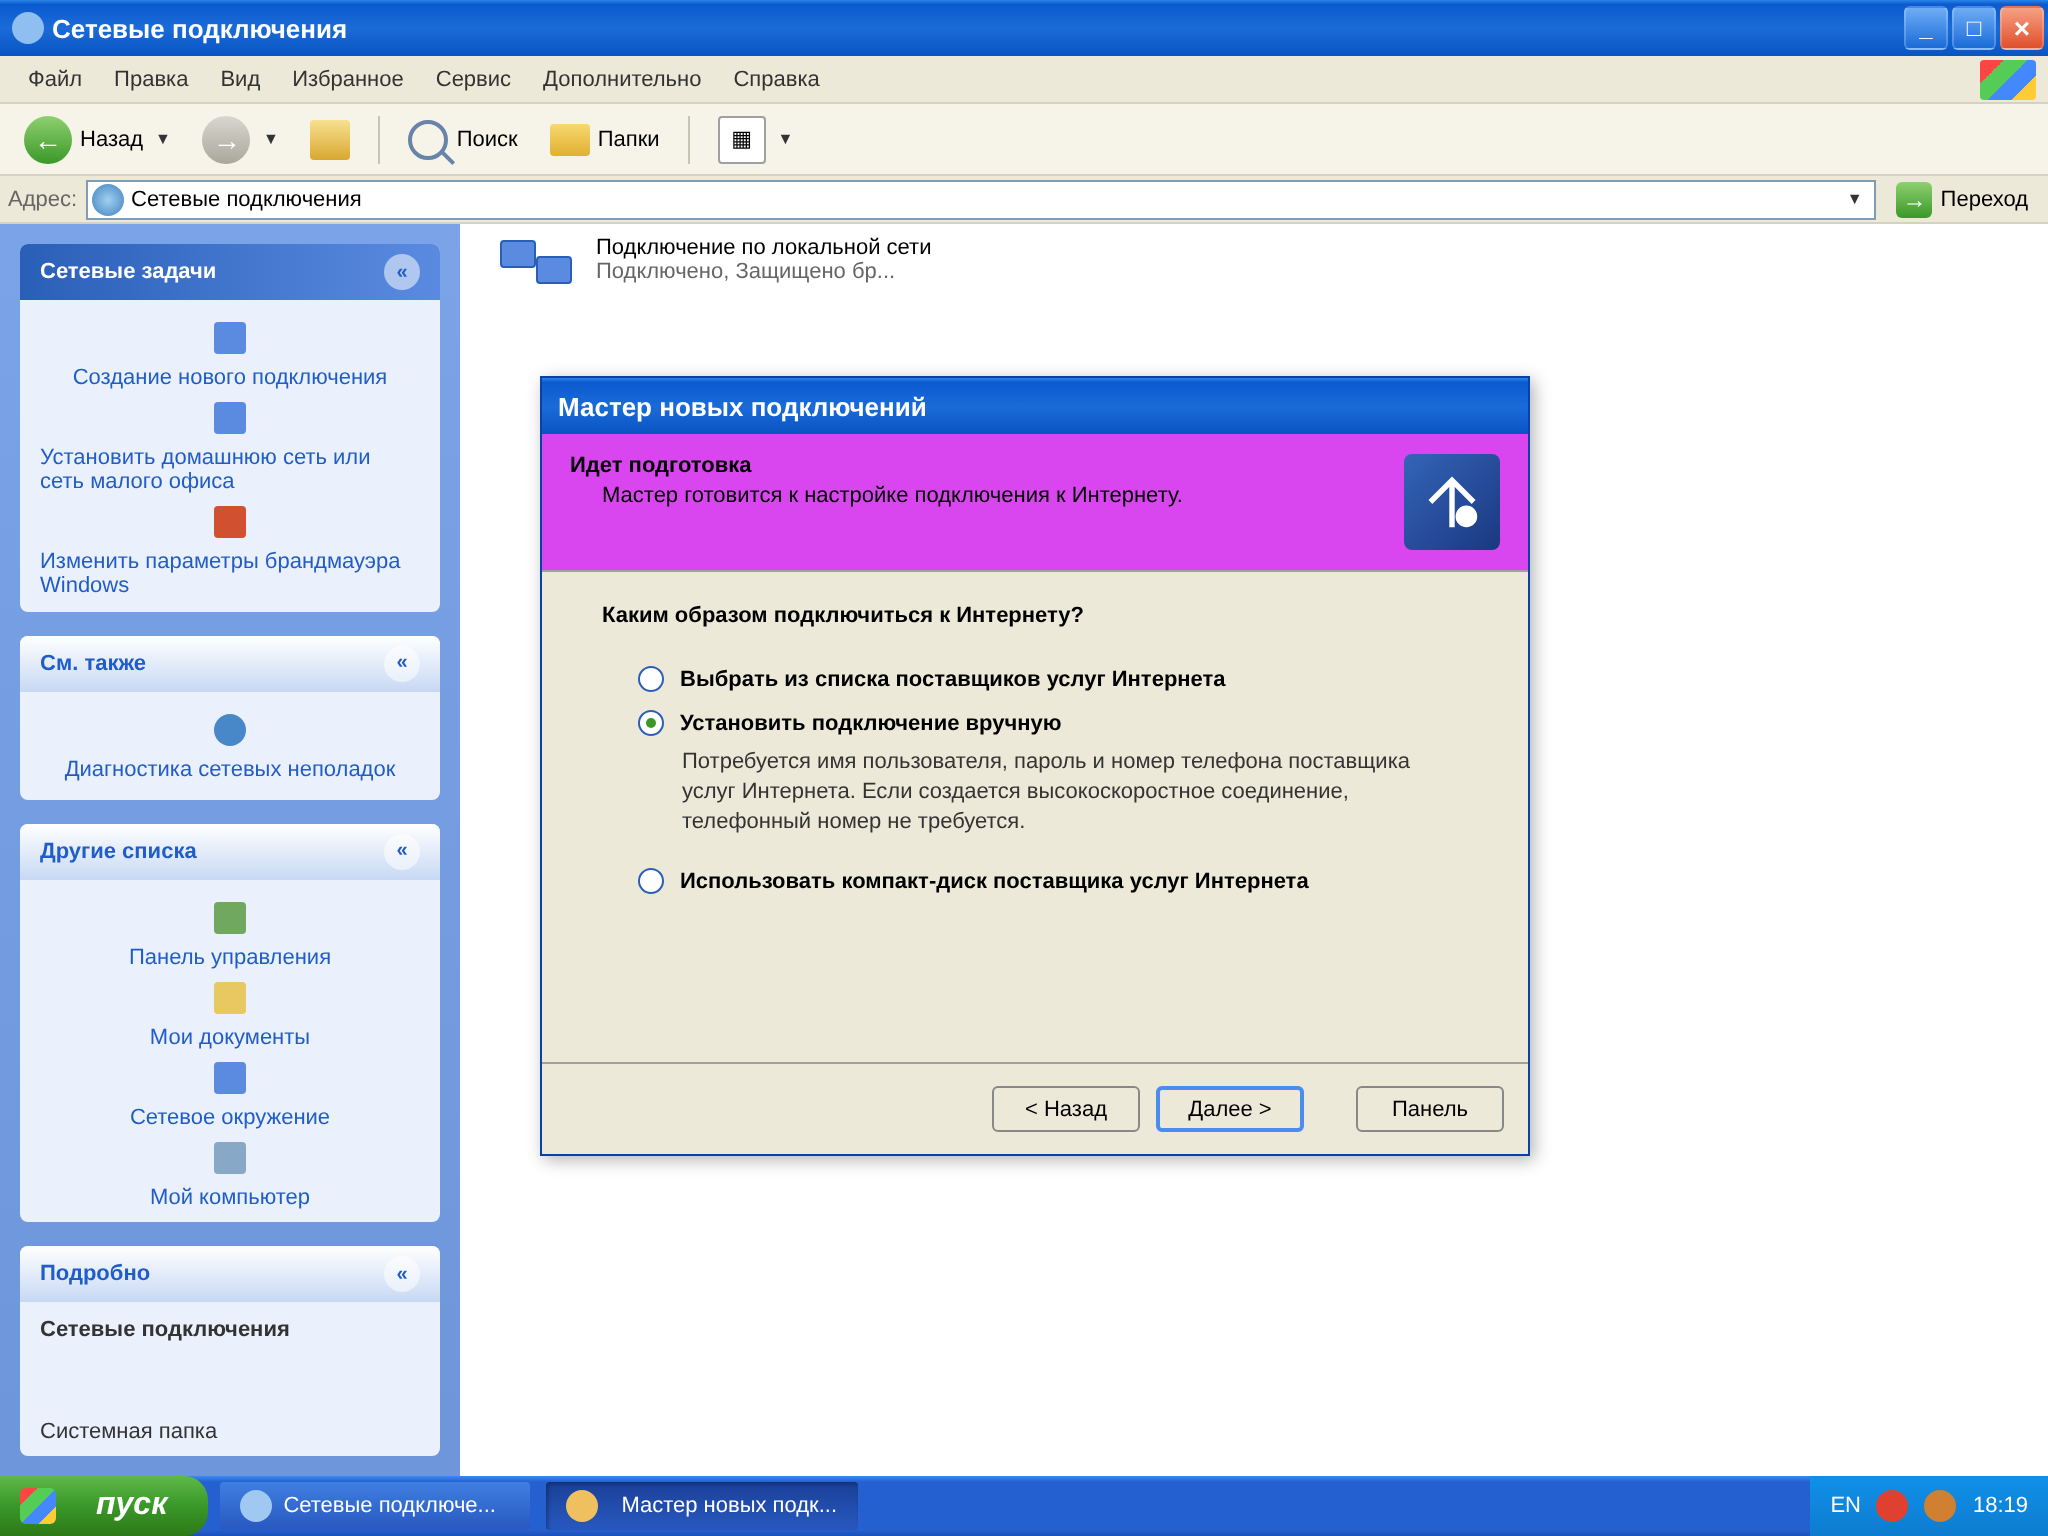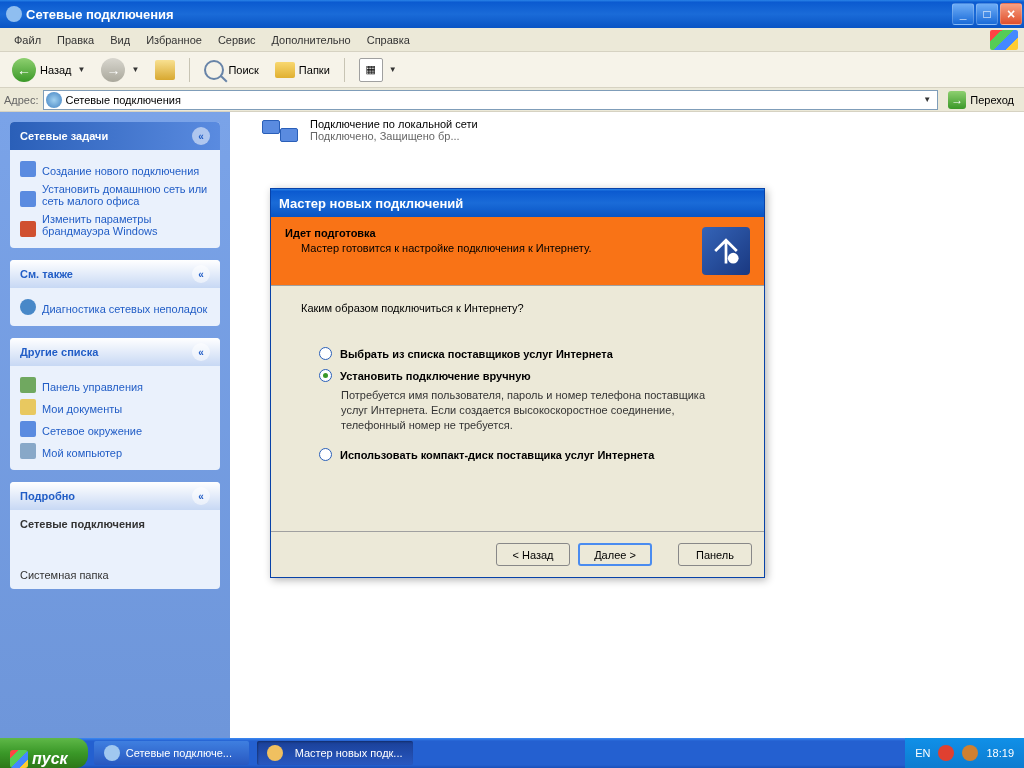--- a/index.html
+++ b/index.html
@@ -45,59 +45,59 @@
 
 .main { display: flex; height: calc(768px - 28px - 24px - 36px - 24px - 30px); }
 
 
 .sidebar { width: 230px; background: linear-gradient(to bottom, #7aa3e8 0%, #6e96da 100%); padding: 10px; display: flex; flex-direction: column; gap: 12px; }
 .panel { background: #eaf1fc; border-radius: 4px; overflow: hidden; }
 .panel-hd { background: linear-gradient(to bottom, #fff, #c7d8f4); padding: 5px 10px; font-size: 11px; font-weight: bold; color: #215dc6; display: flex; justify-content: space-between; align-items: center; }
 .panel-hd.primary { background: linear-gradient(to right, #2a5fb8, #5a8be0); color: #fff; }
 .panel-toggle { width: 18px; height: 18px; background: #fff8; border-radius: 50%; display: flex; align-items: center; justify-content: center; font-size: 10px; color: #215dc6; }
 .panel-body { padding: 8px 10px; font-size: 11px; }
-.panel-item { display: flex; align-items: flex-end; gap: 6px; padding: 3px 0; color: #215dc6; cursor: pointer; }
+.panel-item { display: flex; align-items: center; gap: 6px; padding: 3px 0; color: #215dc6; cursor: pointer; flex-direction: column; }
 .pi-icon { width: 16px; height: 16px; flex-shrink: 0; border-radius: 2px; }
 .info-title { font-weight: bold; font-size: 11px; color: #333; }
 .info-sub { font-size: 11px; color: #333; margin-top: 39px; }
 
 
 .content { flex: 1; background: #fff; position: relative; }
 .cat-title { font-size: 11px; font-weight: bold; padding: 4px 8px; }
-.conn-item { display: flex; gap: 8px; padding: 6px 32px; font-size: 11px; }
+.conn-item { display: flex; gap: 8px; padding: 6px 20px; font-size: 11px; }
 .conn-icon { width: 40px; height: 36px; position: relative; }
 .conn-mon { width: 18px; height: 14px; background: #5a8be0; border: 1px solid #2a5fb8; border-radius: 2px; position: absolute; }
 .conn-mon.m1 { top: 2px; left: 0; }
 .conn-mon.m2 { top: 10px; left: 18px; }
 .conn-text div:first-child { color: #000; }
 .conn-text div:last-child { color: #666; white-space: nowrap; overflow: hidden; text-overflow: ellipsis; max-width: 180px; }
 
 
 .wizard { position: absolute; left: 270px; top: 188px; width: 495px; height: 390px; background: #ece9d8; border: 1px solid #0842a8; box-shadow: 2px 2px 8px rgba(0,0,0,0.3); display: flex; flex-direction: column; }
 .wiz-title { height: 28px; background: linear-gradient(to bottom, #2a84e8 0%, #0b5ad0 8%, #1a6bd8 50%, #0954c4 100%); color: #fff; font-size: 13px; font-weight: bold; display: flex; align-items: center; padding: 0 8px; }
-.wiz-hdr { background: #f97316; padding: 10px 14px; border-bottom: 1px solid #a0a0a0; display: flex; }
+.wiz-hdr { background: #d946ef; padding: 10px 14px; border-bottom: 1px solid #a0a0a0; display: flex; }
 .wiz-hdr-text { flex: 1; font-size: 11px; }
 .wiz-hdr-text .t1 { font-weight: bold; margin-bottom: 3px; }
 .wiz-hdr-text .t2 { padding-left: 16px; }
 .wiz-hdr-ico { width: 48px; height: 48px; background: linear-gradient(135deg, #3464b8, #1a3880); border-radius: 4px; display: flex; align-items: center; justify-content: center; }
 .wiz-hdr-ico svg { width: 36px; height: 36px; }
 .wiz-body { flex: 1; padding: 16px 30px; font-size: 11px; }
-.wiz-q { margin-bottom: 28px; }
+.wiz-q { margin-bottom: 14px; font-weight: bold; }
 .radio-row { display: flex; align-items: flex-end; gap: 8px; padding: 4px 0 4px 18px; }
 .radio { width: 13px; height: 13px; border: 1px solid #2a5fb8; border-radius: 50%; background: #fff; flex-shrink: 0; display: flex; align-items: center; justify-content: center; margin-top: 1px; }
 .radio.sel::after { content: ''; width: 5px; height: 5px; background: #3a9828; border-radius: 50%; }
 .radio-lbl { font-weight: bold; }
 .radio-desc { font-size: 11px; color: #333; padding: 2px 0 10px 40px; line-height: 1.35; }
 .wiz-ftr { height: 46px; border-top: 1px solid #a0a0a0; display: flex; justify-content: flex-end; align-items: center; padding: 0 12px; gap: 8px; }
 .wiz-btn { min-width: 74px; height: 23px; background: #ece9d8; border: 1px solid #888; border-radius: 3px; font-size: 11px; cursor: default; display: inline-flex; align-items: center; justify-content: center; }
 .wiz-btn.default { border: 2px solid #4a8cf0; }
 
 
 .taskbar { position: absolute; bottom: 0; left: 0; right: 0; height: 30px; background: linear-gradient(to bottom, #3b8af4 0%, #2460d0 10%, #2460d0 90%, #1a4fb8 100%); display: flex; align-items: center; }
-.start { height: 30px; padding: 0 20px 0 10px; background: linear-gradient(to bottom, #5fb848 0%, #3a9828 50%, #2d7818 100%); border-radius: 0 12px 12px 0; color: #fff; font-weight: bold; font-style: italic; font-size: 16px; display: flex; align-items: flex-end; gap: 4px; }
+.start { height: 30px; padding: 0 20px 0 10px; background: linear-gradient(to bottom, #5fb848 0%, #3a9828 50%, #2d7818 100%); border-radius: 0 12px 12px 0; color: #fff; font-weight: bold; font-style: italic; font-size: 16px; display: flex; align-items: center; gap: 20px; }
 .start-logo { width: 18px; height: 18px; background: #fff; border-radius: 3px; background: linear-gradient(135deg, #f44 0 25%, #5c5 25% 50%, #48f 50% 75%, #fc3 75%); }
 .task-item { height: 24px; margin: 0 2px 0 6px; padding: 0 10px; background: linear-gradient(to bottom, #3f7fe0, #2858c0); border-radius: 2px; color: #fff; font-size: 11px; display: flex; align-items: center; gap: 6px; min-width: 155px; cursor: default;}
 .task-item.active { background: linear-gradient(to bottom, #1a4098, #2858c0); box-shadow: inset 1px 1px 2px rgba(0,0,0,0.3); gap: 12px; }
 .task-ico { width: 16px; height: 16px; background: #a0c8f0; border-radius: 50%; }
 .tray { margin-left: auto; height: 30px; background: linear-gradient(to bottom, #1090e8, #0d7cd0); display: flex; align-items: center; padding: 0 10px; gap: 8px; color: #fff; font-size: 11px; }
 .tray-ico { width: 16px; height: 16px; border-radius: 50%; }
 </style>
 </head>
 <body>
 

